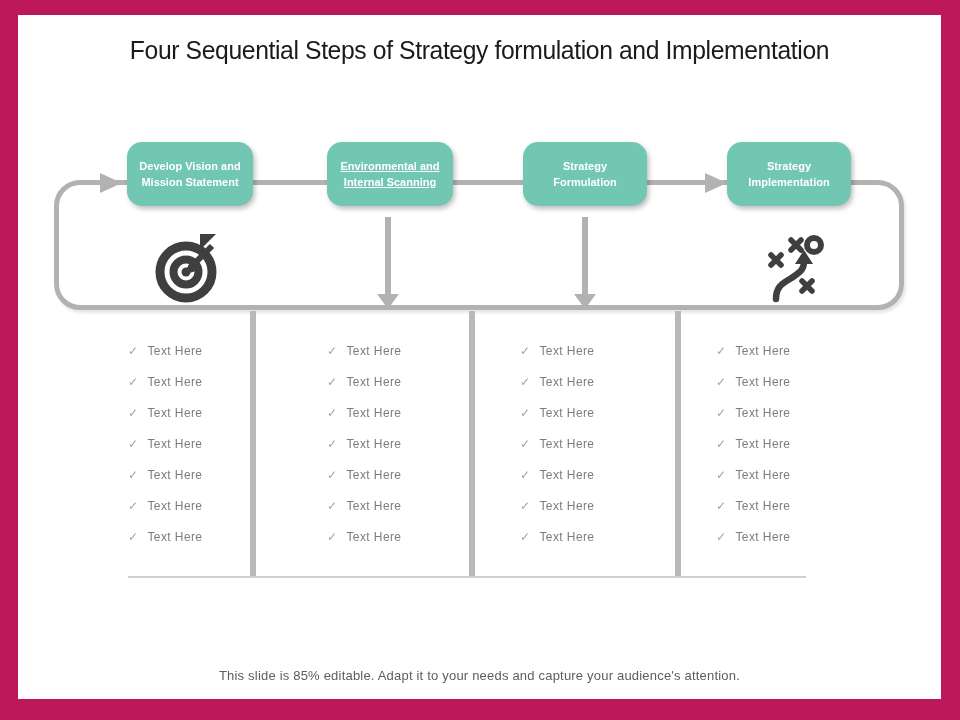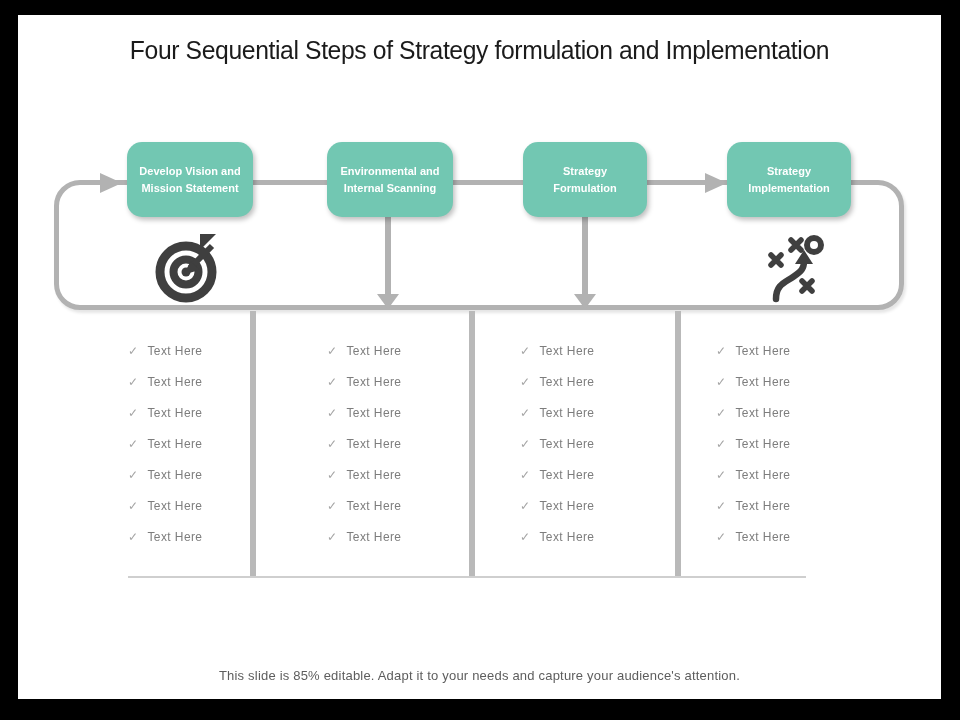--- a/index.html
+++ b/index.html
@@ -1,17 +1,17 @@
 <!DOCTYPE html>
 <html><head>
 <meta charset="utf-8">
 <style>
   * { margin:0; padding:0; box-sizing:border-box; }
   body { font-family:"Liberation Sans", sans-serif; }
-  .stage { position:relative; width:960px; height:720px; background:#000000; overflow:hidden; }
+  .stage { position:relative; width:960px; height:720px; background:#be185d; overflow:hidden; }
   .slide { position:absolute; left:18px; top:15px; width:923px; height:684px; background:#ffffff; }
 
   .title { position:absolute; top:20px; left:0; width:100%; text-align:center;
            font-size:26px; font-weight:400; color:#1b1b1b; letter-spacing:-0.4px;
            transform:scaleX(0.95); }
 
   
   .loop { position:absolute; left:36px; top:165px; width:850px; height:130px;
           border:5px solid #b2b2b2; border-radius:26px;
           box-shadow:2px 3px 3px rgba(0,0,0,0.10); }
@@ -19,26 +19,26 @@
   
   .ah-right { position:absolute; width:0; height:0;
               border-top:10px solid transparent; border-bottom:10px solid transparent;
               border-left:22px solid #b2b2b2; }
   .ah-down  { position:absolute; width:0; height:0;
               border-left:11px solid transparent; border-right:11px solid transparent;
               border-top:15px solid #b2b2b2; }
   .vline { position:absolute; width:6px; background:#b2b2b2; }
 
   
-  .step { position:absolute; top:127px; height:75px; background:#72c7b2;
+  .step { position:absolute; top:127px; height:64px; background:#72c7b2;
           border-radius:15px; color:#ffffff; font-weight:bold; font-size:11px;
           line-height:1.5; display:flex; align-items:center; justify-content:center;
           text-align:center; padding:0 7px; box-shadow:2px 3px 5px rgba(0,0,0,0.25); }
   .step1 { left:109px; width:126px; }
-  .step2 { left:309px; width:126px; }
+  .step2 { left:309px; width:126px;text-decoration:underline; }
   .step3 { left:505px; width:124px; }
   .step4 { left:709px; width:124px; }
 
   .icon-wrap { position:absolute; }
 
   
   .divider { position:absolute; top:296px; width:6px; height:266px; background:#b9b9b9; }
   .div1 { left:232px; } .div2 { left:451px; } .div3 { left:657px; }
   .rule { position:absolute; left:110px; top:561px; width:678px; height:2px; background:#cfcfcf; }
 

